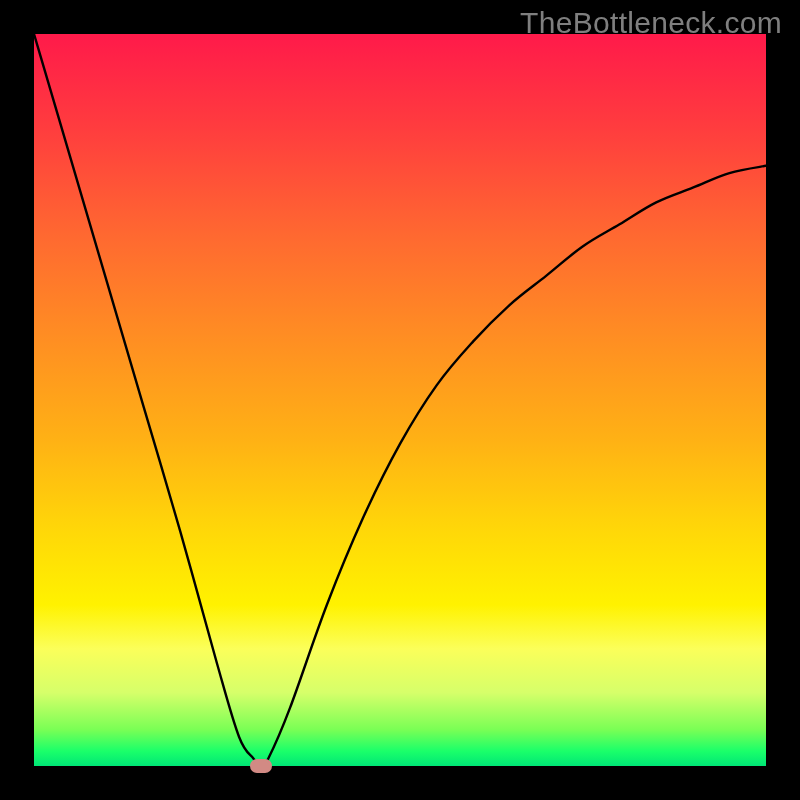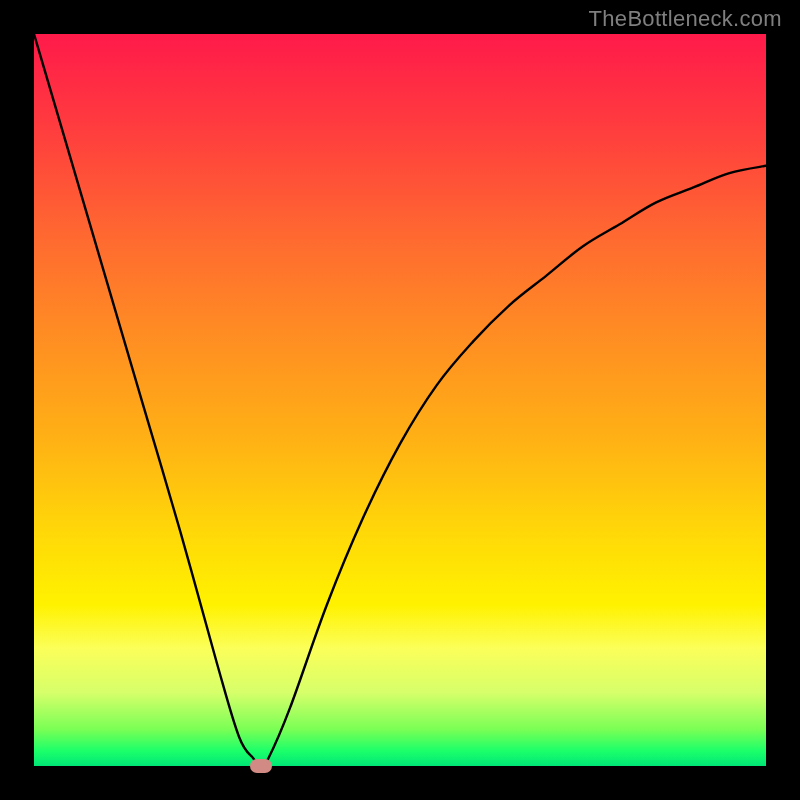--- a/index.html
+++ b/index.html
@@ -52,21 +52,21 @@
     height: 14px;
     background: #d28a84;
     border-radius: 7px;
     transform: translate(-50%, -50%);
   }
   .watermark {
     position: absolute;
     top: 6px;
     right: 18px;
     color: #7f7f7f;
-    font-size: 22px;
+    font-size: 30px;
     font-weight: 500;
     letter-spacing: 0.3px;
   }
 </style>
 </head>
 <body>
 
 <div class="chart-container">
   <div class="plot-area">
     <svg class="curve-svg" viewBox="0 0 732 732" preserveAspectRatio="none">

